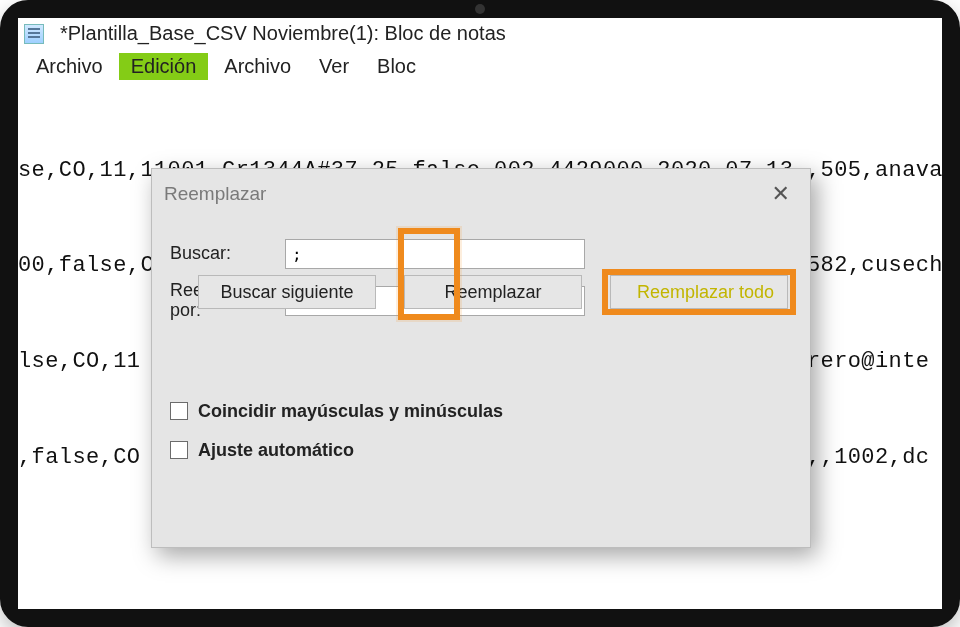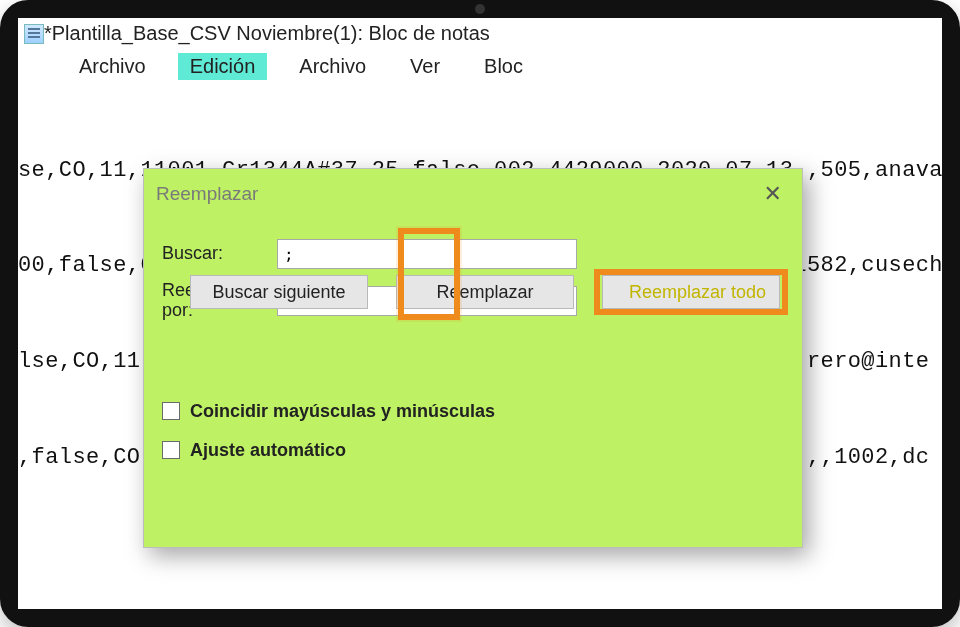--- a/index.html
+++ b/index.html
@@ -28,72 +28,71 @@
     }
     .screen {
       position: absolute;
       top: 18px; left: 18px; right: 18px; bottom: 18px;
       background:#fff;
       overflow:hidden;
     }
 
     
     .titlebar {
-      display:flex; align-items:center; gap:0;
+      display:flex; align-items:center; gap:16px;
       padding: 4px 6px;
       font-size: 20px;
       color:#222;
     }
     .titlebar .np-icon {
       width:20px; height:20px; display:inline-block;
       background: linear-gradient(180deg,#cfe8ff,#9fd0ff);
       border:1px solid #7bb;
       position:relative;
     }
     .titlebar .np-icon::after{
       content:""; position:absolute; top:3px; left:3px; right:3px; height:2px; background:#579; box-shadow:0 4px 0 #579, 0 8px 0 #579;
     }
 
     
     .menubar {
-      display:flex; gap:20px;
+      display:flex; gap:4px;
       font-size: 20px;
       padding: 4px 6px 8px;
       color:#222;
       border-bottom: 1px solid transparent;
-      margin-left: 43px;
     }
     .menubar .menu-item {
       padding: 2px 12px;
       cursor: default;
     }
     .menubar .menu-item.active {
-      background:#5eead4;
+      background:#84cc16;
     }
 
     
     .editor {
       font-family: Consolas, "Courier New", monospace;
       font-size: 22px;
       line-height: 1.45;
       letter-spacing: .4px;
       color:#111;
       padding: 2px 0 0 0;
       white-space: pre;
       user-select: none;
       position: relative;
     }
     .editor .line { padding-left: 0; }
 
     
     .dialog {
       position:absolute;
-      top: 150px; left: 125px;
+      top: 150px; left: 133px;
       width: 660px; height: 380px;
-      background:#bef264;
+      background:#e5e5e5;
       border: 1px solid #bdbdbd;
       box-shadow: 6px 8px 22px rgba(0,0,0,.35);
       z-index: 30;
     }
     .dialog-head {
       display:flex; align-items:center; justify-content:space-between;
       padding: 10px 12px;
       color:#7a7a7a;
       font-size: 19px;
     }

